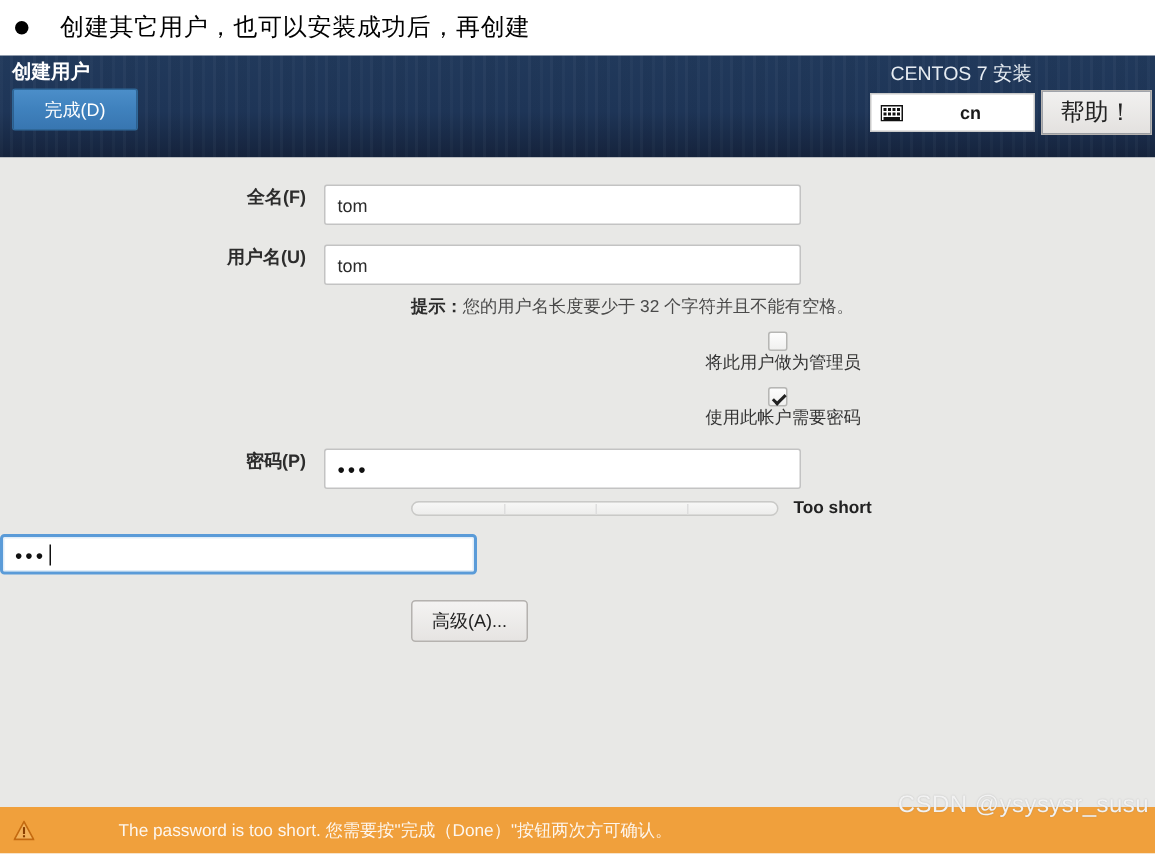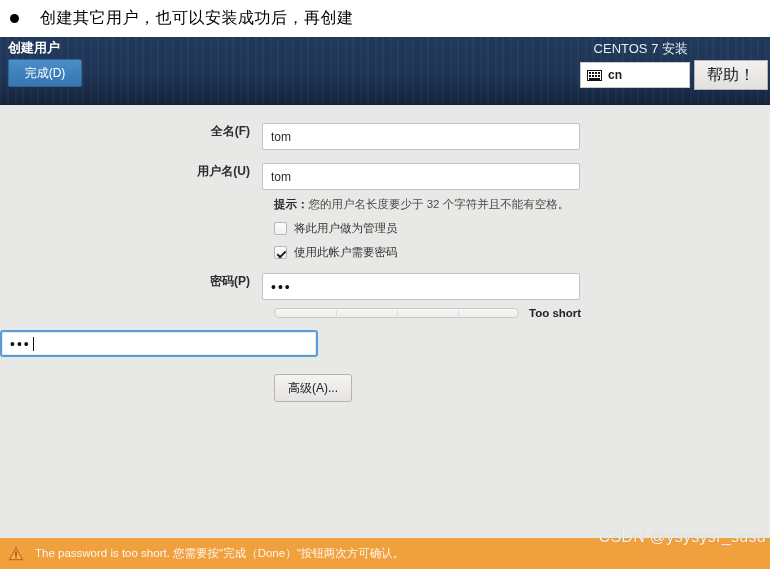--- a/index.html
+++ b/index.html
@@ -36,38 +36,39 @@
         rgba(0,0,0,0.02) 9px, rgba(0,0,0,0.02) 15px),
       linear-gradient(180deg, #21395b 0%, #1e3557 55%, #15233c 100%);
     overflow: hidden;
   }
   .hdr-title {
     position: absolute; left: 8px; top: 2px;
     font-size: 13px; font-weight: bold; color: #ffffff;
   }
   .done-btn {
     position: absolute; left: 8px; top: 22px;
-    width: 74px; height: 28px;
+    width: 84px; height: 28px;
     background: linear-gradient(180deg, #4b8ec9 0%, #3f81bd 50%, #3876b1 100%);
     border: 1px solid #2f6899;
     border-radius: 2px;
     color: #ffffff; font-size: 12px;
     display: flex; align-items: center; justify-content: center;
     cursor: pointer;
   }
   .hdr-right-title {
     position: absolute; right: 82px; top: 3px;
     font-size: 13px; color: #e6ecf2; white-space: nowrap;
   }
   .kbd-box {
     position: absolute; right: 80px; top: 25px;
     width: 110px; height: 26px;
     background: #ffffff; border: 1px solid #c9c9c9;
     display: flex; align-items: center; padding-left: 6px;
     cursor: pointer;
+    gap: 32px;
   }
   .kbd-icon {
     width: 15px; height: 11px; flex: 0 0 auto; margin-right: 6px;
     display: block;
   }
   .kbd-label { font-size: 12px; font-weight: bold; color: #1b1b1b; }
   .help-btn {
     position: absolute; right: 2px; top: 23px;
     width: 74px; height: 30px;
     background: linear-gradient(180deg, #f2f1f0 0%, #e3e1df 100%);
@@ -82,21 +83,21 @@
     background: #e8e8e6;
   }
 
   .form {
     position: absolute; left: 0; top: 18px; width: 770px;
   }
   .row {
     position: relative; width: 770px; display: flex; align-items: flex-start;
   }
   .lbl {
-    width: 262px; text-align: right; padding-right: 12px;
+    width: 216px; text-align: right; padding-right: 12px;
     font-size: 12px; font-weight: bold; color: #2c2c2c;
     flex: 0 0 auto;
   }
   .field {
     width: 318px; height: 27px;
     background: #ffffff; border: 1px solid #c3c3c3; border-radius: 2px;
     display: flex; align-items: center; padding-left: 8px;
     font-size: 12px; color: #2b2b2b;
   }
   .field.focused {
@@ -109,21 +110,21 @@
     background: #111; margin-left: 2px; vertical-align: -2px;
   }
 
   .hint-row { margin-top: 7px; }
   .hint {
     margin-left: 274px; font-size: 11.5px; color: #4a4a4a;
     white-space: nowrap;
   }
   .hint b { color: #2c2c2c; }
 
-  .check-row { margin-top: 9px; margin-left: 274px; display: flex; align-items: center; }
+  .check-row { margin-top: 9px; margin-left: 274px; display: flex; align-items: center; flex-direction: column; }
   .cbox {
     width: 13px; height: 13px; flex: 0 0 auto;
     background: linear-gradient(180deg,#fdfdfd,#f0f0ef);
     border: 1px solid #b6b6b4; border-radius: 2px;
     margin-right: 7px; position: relative;
   }
   .cbox.checked::after {
     content: ""; position: absolute;
     left: 2px; top: 4px; width: 7px; height: 3px;
     border-left: 2px solid #222; border-bottom: 2px solid #222;
@@ -152,21 +153,21 @@
     background: linear-gradient(180deg,#f4f3f2 0%, #e6e4e2 100%);
     border: 1px solid #b5b2af; border-radius: 3px;
     display: flex; align-items: center; justify-content: center;
     font-size: 12px; color: #222; cursor: pointer;
   }
 
   
   .warn-bar {
     position: absolute; left: 0; top: 538px; width: 770px; height: 31px;
     background: #f0a03c;
-    display: flex; align-items: center;
+    display: flex; align-items: center; gap: 44px;
   }
   .warn-icon { margin-left: 9px; margin-right: 12px; flex: 0 0 auto; display: block; }
   .warn-text {
     font-size: 11.5px; color: #fdf6ee; white-space: nowrap;
   }
   .watermark {
     position: absolute; right: 4px; top: 528px;
     font-size: 16px; color: #f2f2f2;
     font-family: "Liberation Sans", sans-serif;
     letter-spacing: 0.3px;

